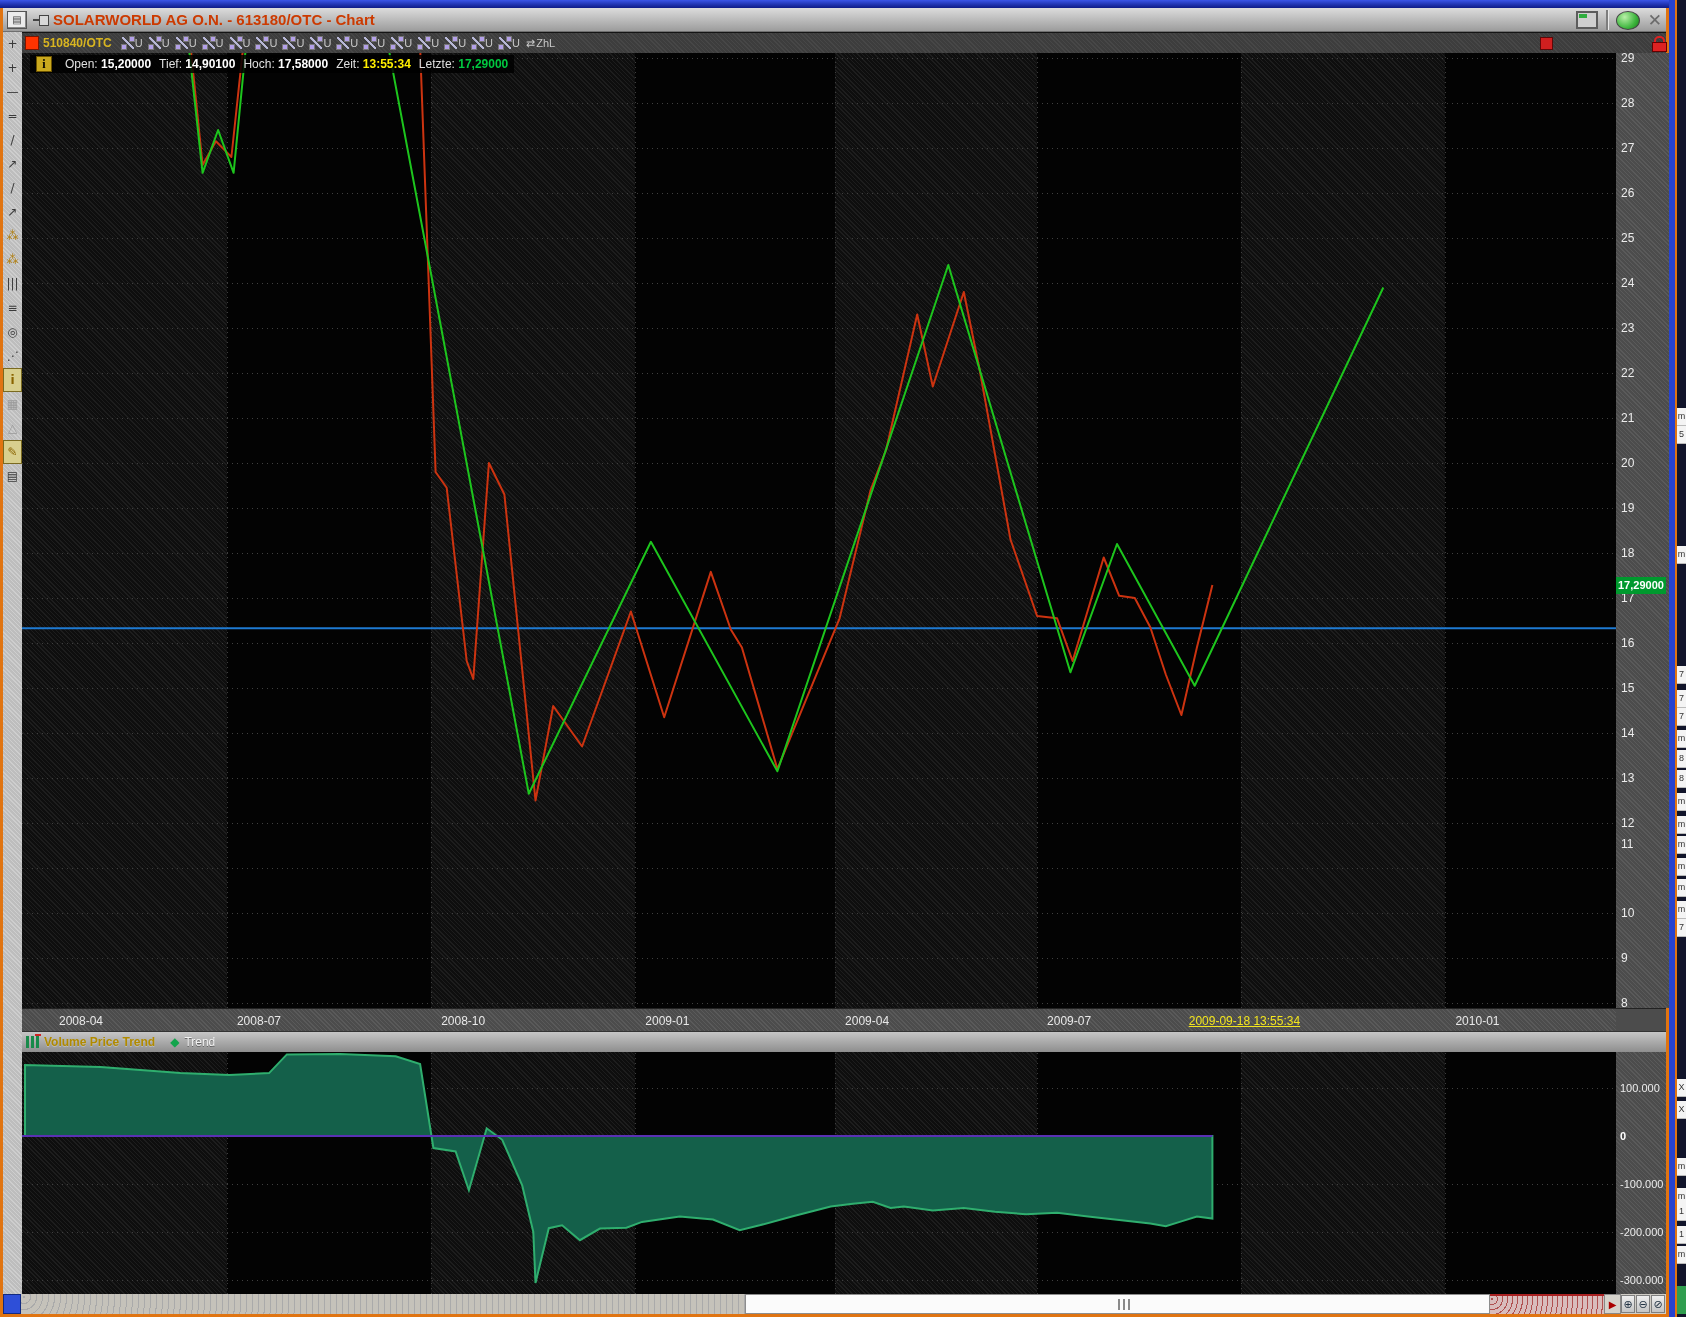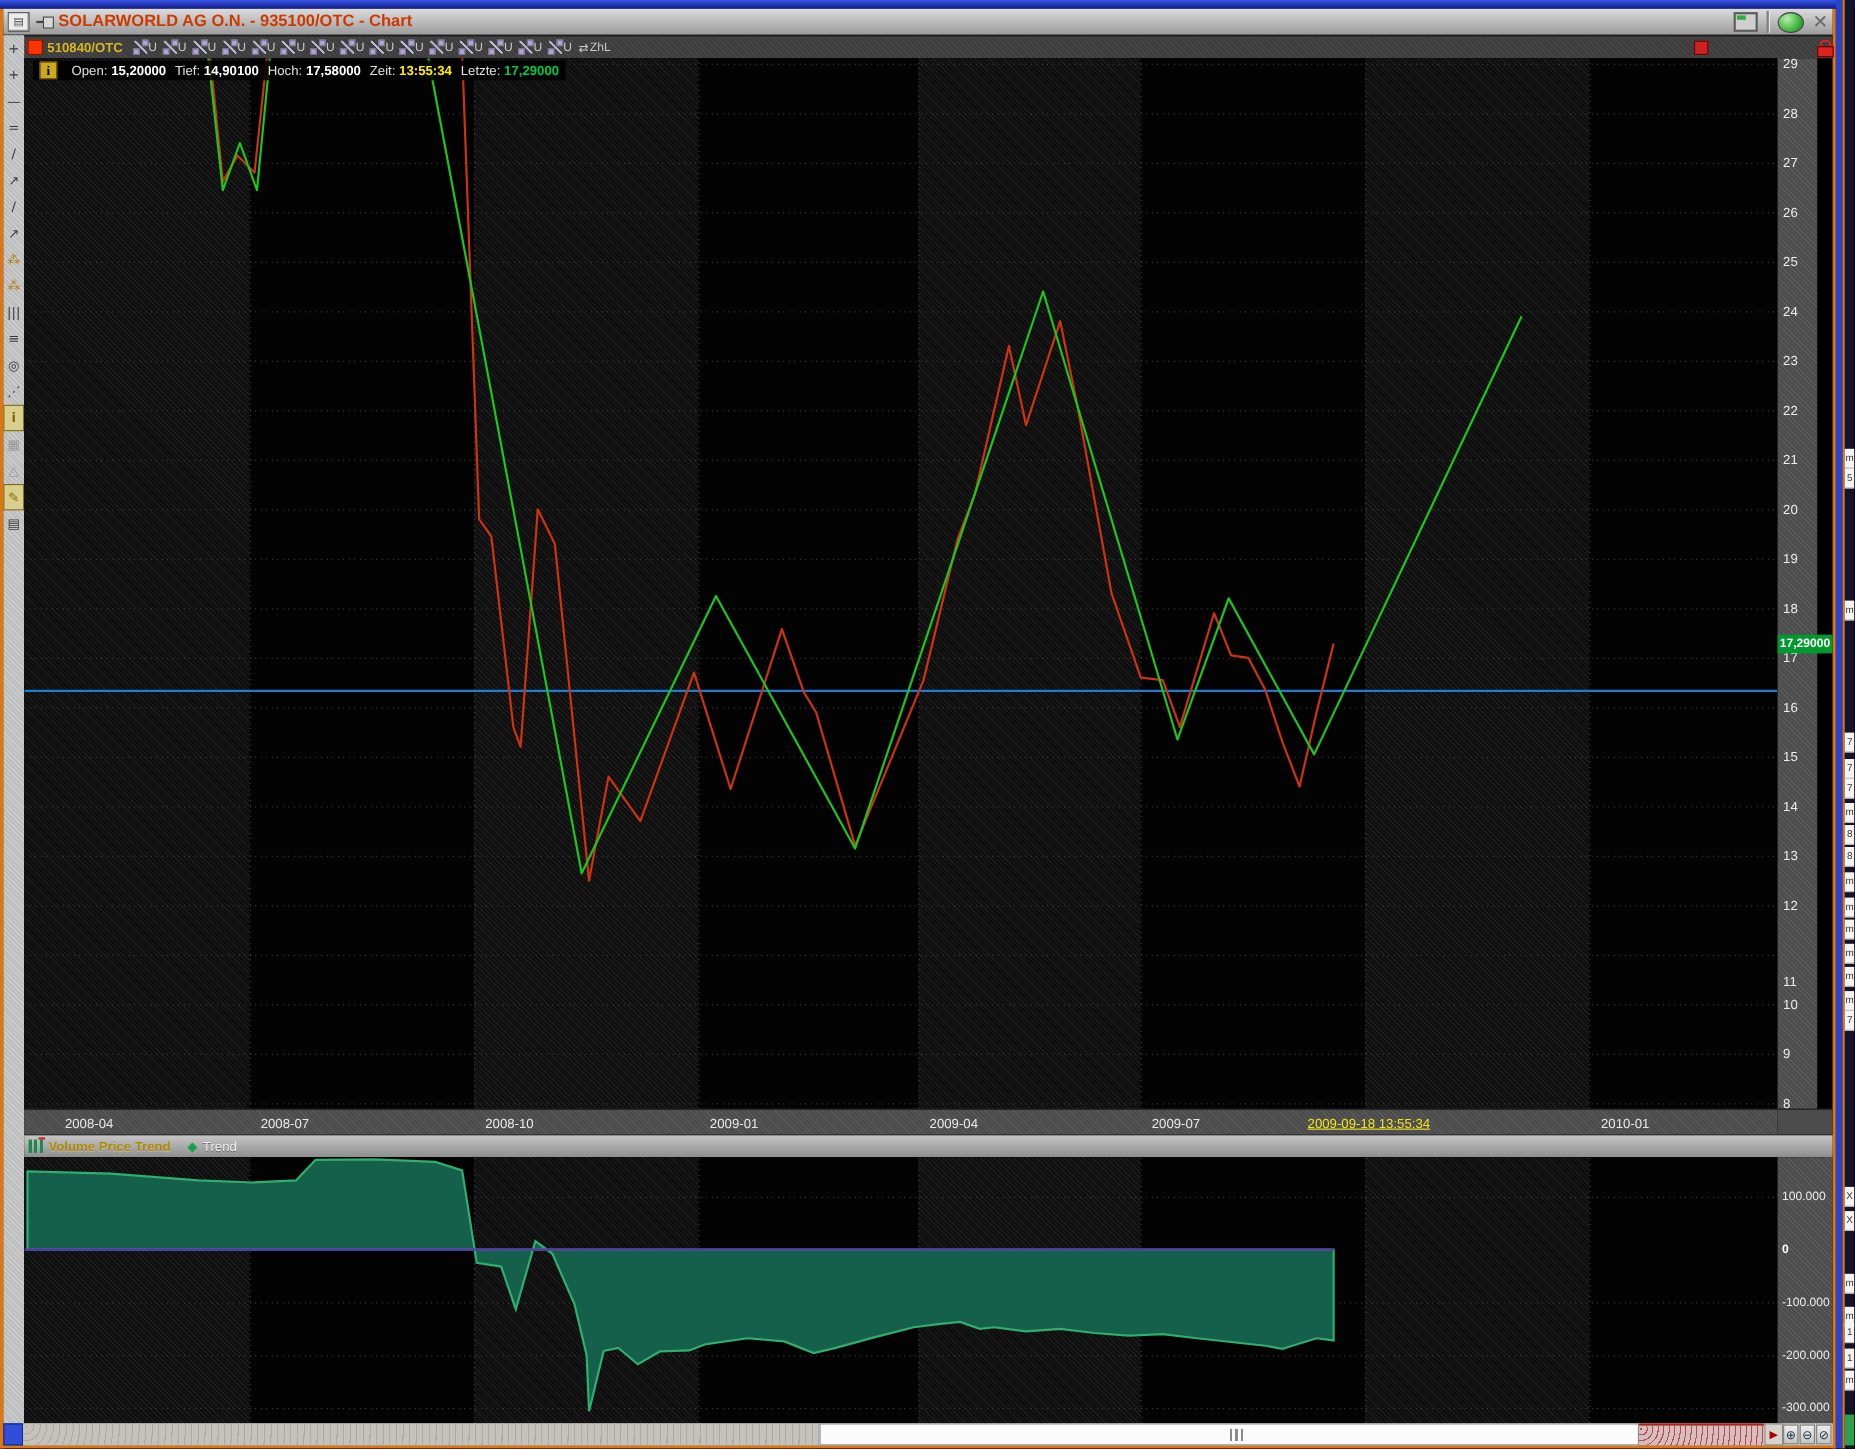--- a/index.html
+++ b/index.html
@@ -63,21 +63,21 @@
     background-image:repeating-linear-gradient(0deg,#3f3f3f 0 1px,transparent 1px 5px);}
   svg{position:absolute;left:0;top:0;}
   
   .info-bar{position:absolute;left:8px;top:2px;height:18px;display:flex;align-items:center;gap:5px;
     background:rgba(0,0,0,.85);padding:0 6px;}
   .i-ico{width:14px;height:14px;background:#caa91e;border:1px solid #6b5200;color:#000;font-weight:bold;
     font-family:"Liberation Serif",serif;font-size:12px;display:flex;align-items:center;justify-content:center;}
   .info-lab{color:#e0e0e0;font-size:12px;margin-left:8px;}
   .info-val{font-size:12px;font-weight:bold;}
   
-  .price-axis{left:1616px;top:53px;width:36px;height:955px;background:#4c4c4c;
+  .price-axis{left:1616px;top:53px;width:70px;height:955px;background:#4c4c4c;
     background-image:repeating-linear-gradient(45deg,rgba(255,255,255,.08) 0 1px,transparent 1px 3px);}
   .ptick{position:absolute;left:5px;color:#ececec;font-size:12px;}
   .lp-box{position:absolute;left:0px;width:50px;height:17px;background:#00992e;color:#fff;
     font-size:11px;font-weight:bold;display:flex;align-items:center;padding-left:2px;box-sizing:border-box;}
   .xaxis{left:22px;top:1008px;width:1594px;height:23px;background:#4c4c4c;
     background-image:repeating-linear-gradient(45deg,rgba(255,255,255,.08) 0 1px,transparent 1px 3px);
     border-top:1px solid #222;}
   .xaxis-corner{left:1616px;top:1008px;width:50px;height:23px;background:#4c4c4c;border-top:1px solid #222;}
   .xlab{position:absolute;top:5px;font-size:12px;white-space:nowrap;margin-left:32px;}
   
@@ -121,21 +121,21 @@
 
 <div class="screen">
   <div class="abs top-strip"></div>
   <div class="abs border-left"></div>
   <div class="abs border-right"></div>
   <div class="abs border-bottom"></div>
 
   <div class="abs titlebar">
     <span class="title-ico">▤</span>
     <span class="pin-ico"></span>
-    <span class="title-text">SOLARWORLD AG O.N. - 935100/OTC - Chart</span>
+    <span class="title-text">SOLARWORLD AG O.N. - 613180/OTC - Chart</span>
     <span class="title-right">
       <span class="mon-ico"></span>
       <span class="vsep"></span>
       <span class="green-btn"></span>
       <span class="close-x">✕</span>
     </span>
   </div>
 
   <div class="abs toolbar">
     <span class="sym-sq"></span>
@@ -308,21 +308,21 @@
       <div class="ptick" style="top: 358px;">21</div>
       <div class="ptick" style="top: 403px;">20</div>
       <div class="ptick" style="top: 448px;">19</div>
       <div class="ptick" style="top: 493px;">18</div>
       <div class="ptick" style="top: 538px;">17</div>
       <div class="ptick" style="top: 583px;">16</div>
       <div class="ptick" style="top: 628px;">15</div>
       <div class="ptick" style="top: 673px;">14</div>
       <div class="ptick" style="top: 718px;">13</div>
       <div class="ptick" style="top: 763px;">12</div>
-      <div class="ptick" style="top: 832px;">11</div>
+      <div class="ptick" style="top: 784px;">11</div>
       <div class="ptick" style="top: 853px;">10</div>
       <div class="ptick" style="top: 898px;">9</div>
       <div class="ptick" style="top: 943px;">8</div>
       <div class="lp-box" style="top: 523.95px; background: rgb(0, 153, 46);">17,29000</div>
     </div>
   <div class="abs xaxis" id="xaxis">
       <div class="xlab" style="color: rgb(232, 232, 232); left: 5px;">2008-04</div>
       <div class="xlab" style="color: rgb(232, 232, 232); left: 204.975px; transform: translateX(-50%);">2008-07</div>
       <div class="xlab" style="color: rgb(232, 232, 232); left: 409.168px; transform: translateX(-50%);">2008-10</div>
       <div class="xlab" style="color: rgb(232, 232, 232); left: 613.362px; transform: translateX(-50%);">2009-01</div>

